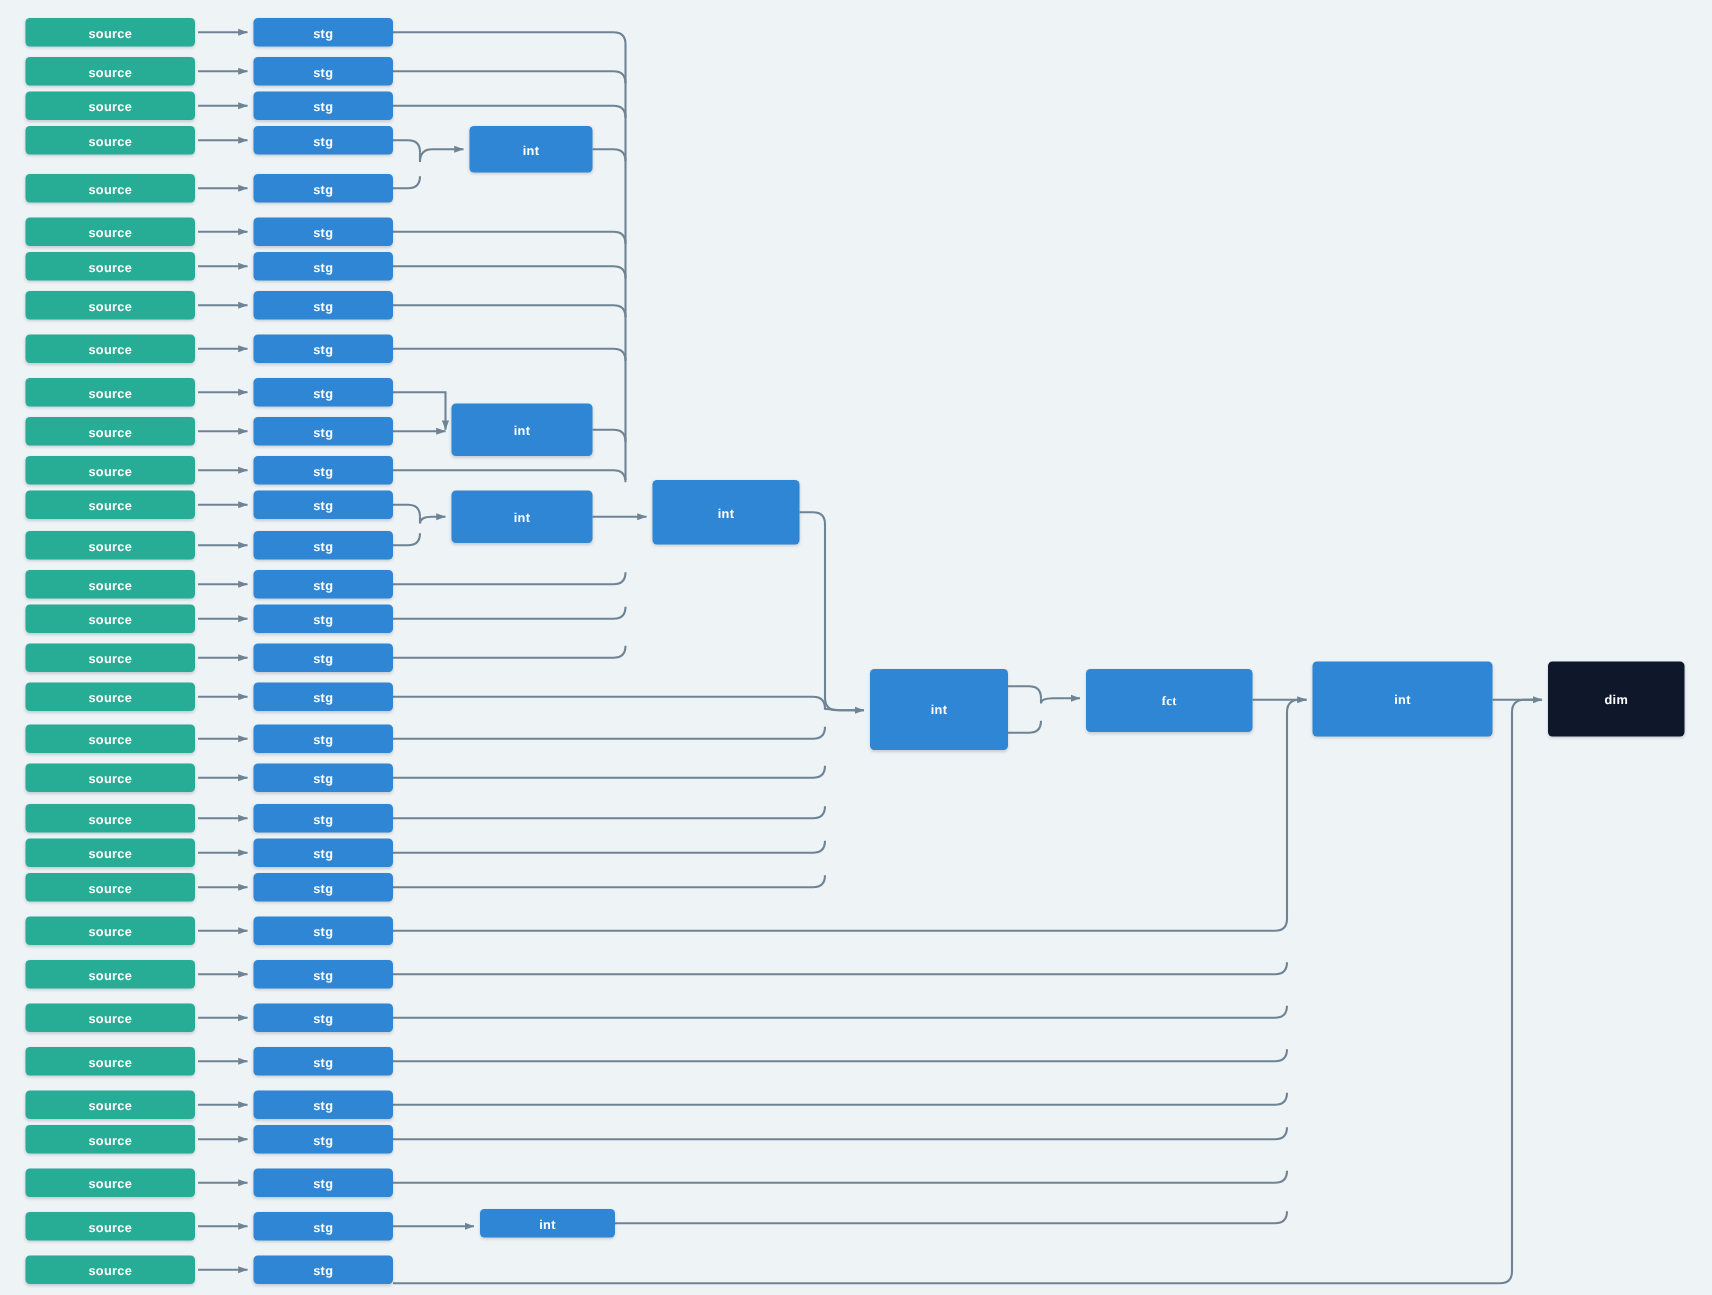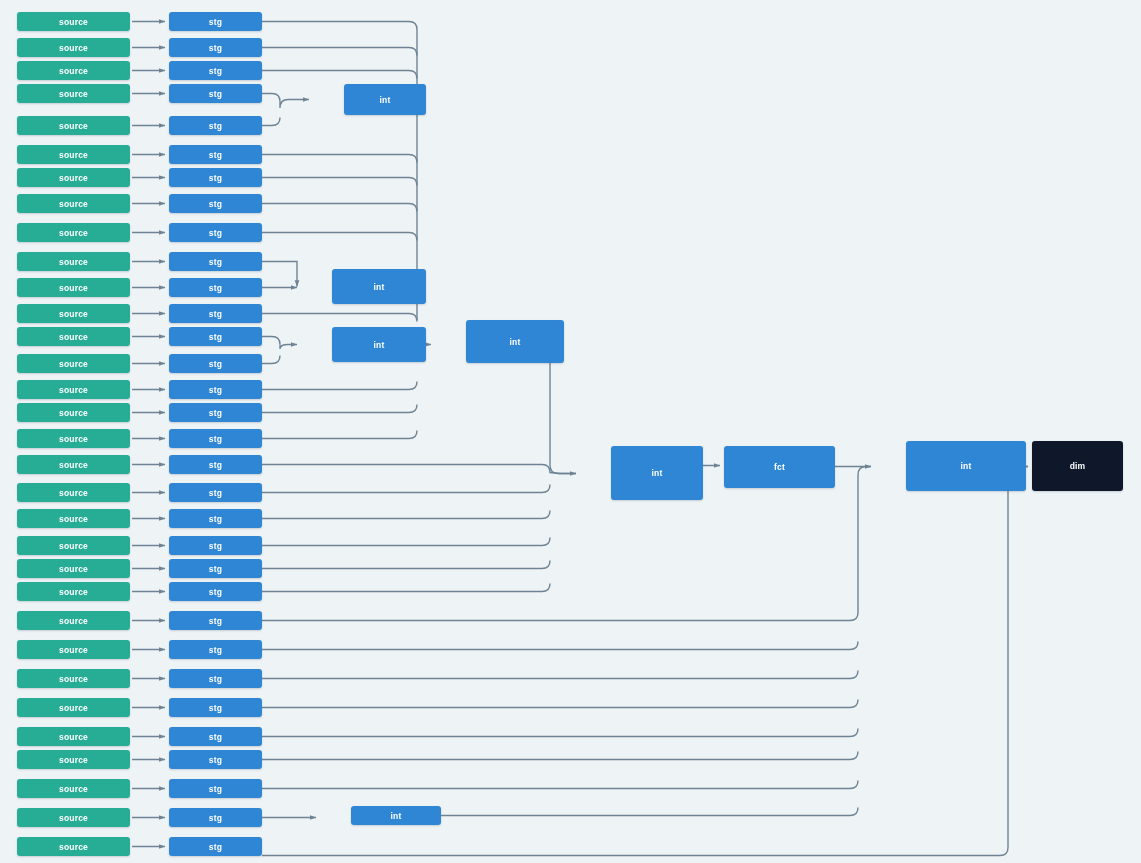--- a/index.html
+++ b/index.html
@@ -19,22 +19,22 @@
     color:#ffffff;
     font-size:8.5px;
     font-weight:bold;
     letter-spacing:.2px;
     border-radius:3px;
     box-shadow:0 1px 2px rgba(40,60,80,.20);
     user-select:none;
   }
   .n-source{background:#27ac96;}
   .n-stg{background:#2e86d4;text-align:center;}
-  .n-int{background:#2e86d4;margin-left:31px;}
-  .n-fct{background:#2e86d4;}
+  .n-int{background:#2e86d4;}
+  .n-fct{background:#2e86d4;font-family:Liberation Serif, serif;}
   .n-dim{background:#2e86d4;}
 </style>
 </head>
 <body style="background: rgb(238, 243, 246);">
 
 <div id="canvas">
 
   <svg id="edges" viewBox="0 0 1141 863" xmlns="http://www.w3.org/2000/svg">
     <defs>
       <marker id="ah" markerWidth="7" markerHeight="7" refX="6.2" refY="3" orient="auto" markerUnits="userSpaceOnUse">

